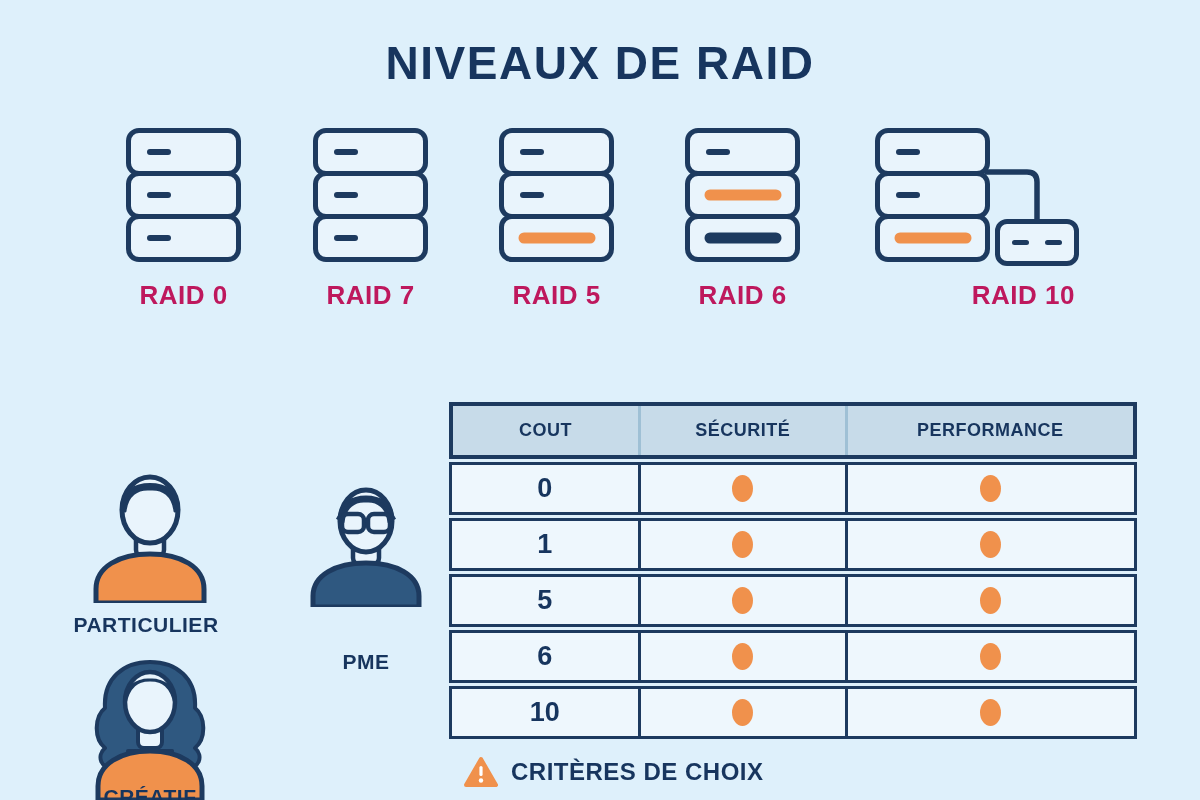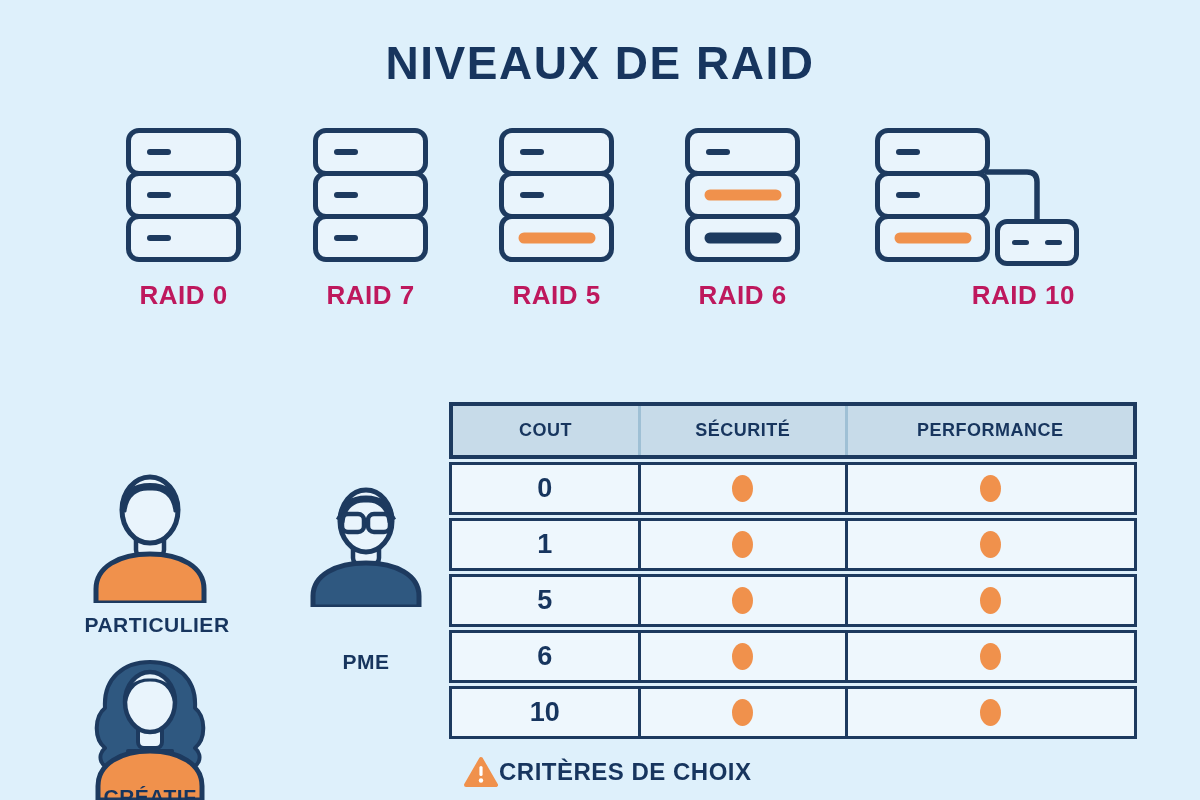--- a/index.html
+++ b/index.html
@@ -65,21 +65,21 @@
   }
   .t-row .cell {
     display:flex; align-items:center; justify-content:center;
     font-size:27px; font-weight:800; color:#17355e;
   }
   .t-row .cell + .cell { border-left:3px solid #1d3a5f; }
   .c1 { width:27.2%; } .c2 { width:30.4%; } .c3 { width:42.4%; }
   .dot { width:21px; height:27px; border-radius:50%; background:#f0914c; }
   
   .legend-item {
-    position:absolute; top:756px; display:flex; align-items:center; gap:0;
+    position:absolute; top:756px; display:flex; align-items:center; gap:12px;
   }
   .legend-item .legend-label {
     font-size:24px; font-weight:800; color:#17355e; letter-spacing:0.5px;
   }
   .legend-dot { width:26px; height:32px; border-radius:50%; background:#f0914c; }
 </style>
 </head>
 <body>
 
 <div class="canvas">
@@ -157,21 +157,21 @@
     <span class="mdash"></span>
   </div>
   <div class="raid-label" style="left:875px; width:200px;text-align:right;">RAID 10</div>
 
   <svg class="person-icon" style="left:83px; top:463px;" width="134" height="140" viewBox="0 0 134 140">
     <rect x="53" y="64" width="28" height="30" rx="7" fill="#e9f4fc" stroke="#1d3a5f" stroke-width="4.5"></rect>
     <path d="M13,140 L13,126 C13,104 36,91 67,91 C98,91 121,104 121,126 L121,140 Z" fill="#f0914c" stroke="#1d3a5f" stroke-width="5" stroke-linejoin="round"></path>
     <ellipse cx="67" cy="47" rx="28" ry="33" fill="#e9f4fc" stroke="#1d3a5f" stroke-width="5"></ellipse>
     <path d="M39,44 C37,14 97,14 95,44 C94,46 93,47 92,48 C90,32 80,25 67,26 C54,25 44,32 42,48 C41,47 40,46 39,44 Z" fill="#1d3a5f" stroke="#1d3a5f" stroke-width="3" stroke-linejoin="round"></path>
   </svg>
-  <div class="person-label" style="left:37px; top:613px; width:240px;">PARTICULIER</div>
+  <div class="person-label" style="left:26px; top:613px; width:240px;">PARTICULIER</div>
 
   <svg class="person-icon" style="left:303px; top:477px;" width="126" height="130" viewBox="0 0 126 130">
     <rect x="50" y="60" width="26" height="28" rx="7" fill="#e9f4fc" stroke="#1d3a5f" stroke-width="4.5"></rect>
     <path d="M10,130 L10,119 C10,98 33,86 63,86 C93,86 116,98 116,119 L116,130 Z" fill="#2f5880" stroke="#1d3a5f" stroke-width="5" stroke-linejoin="round"></path>
     <ellipse cx="63" cy="44" rx="26" ry="31" fill="#e9f4fc" stroke="#1d3a5f" stroke-width="5"></ellipse>
     <path d="M37,41 C35,13 91,13 89,41 C88,43 87,44 86,45 C84,30 75,23 63,24 C51,23 42,30 40,45 C39,44 38,43 37,41 Z" fill="#1d3a5f" stroke="#1d3a5f" stroke-width="3" stroke-linejoin="round"></path>
     <rect x="39" y="37" width="22" height="18" rx="6" fill="none" stroke="#1d3a5f" stroke-width="4.5"></rect>
     <rect x="65" y="37" width="22" height="18" rx="6" fill="none" stroke="#1d3a5f" stroke-width="4.5"></rect>
     <path d="M61,44 Q63,42 65,44" fill="none" stroke="#1d3a5f" stroke-width="4"></path>
     <path d="M39,43 L34,40 M87,43 L92,40" fill="none" stroke="#1d3a5f" stroke-width="4"></path>

